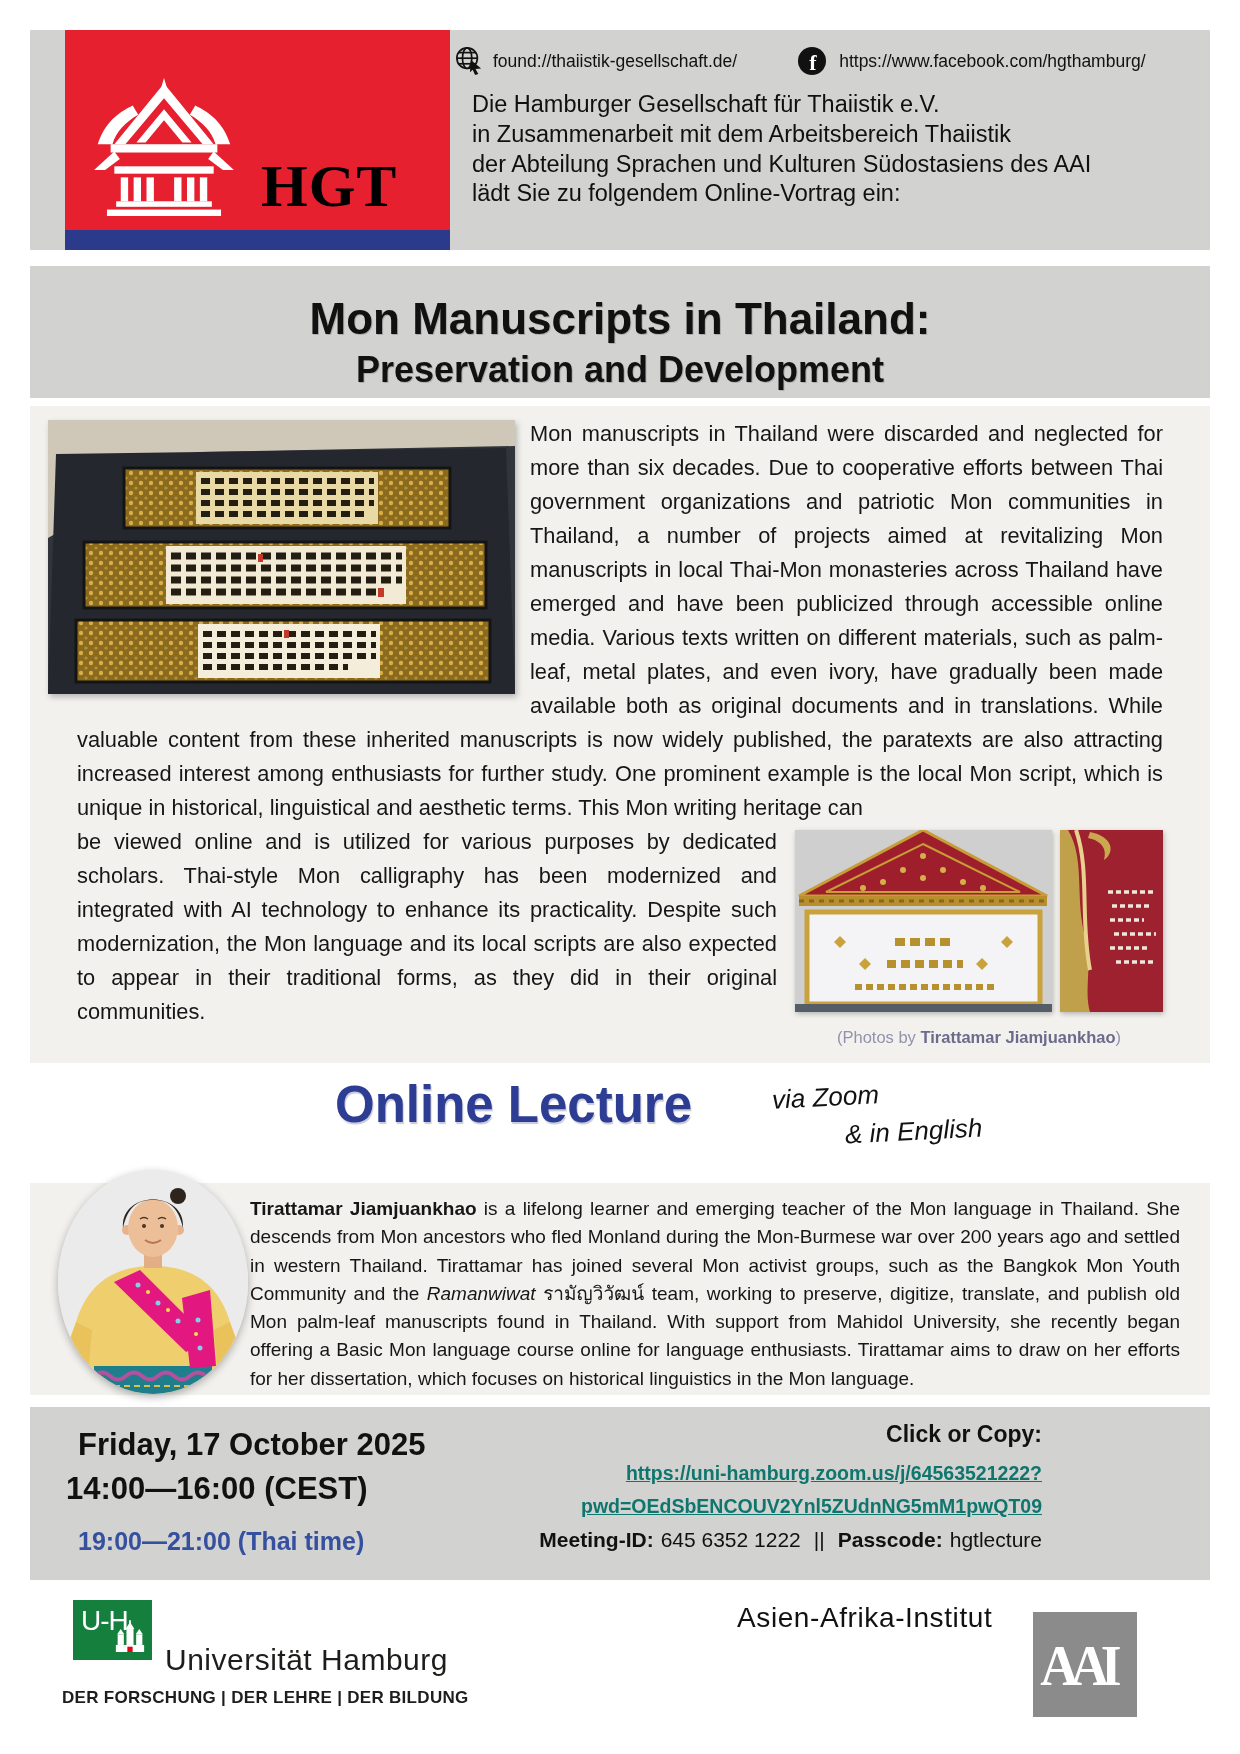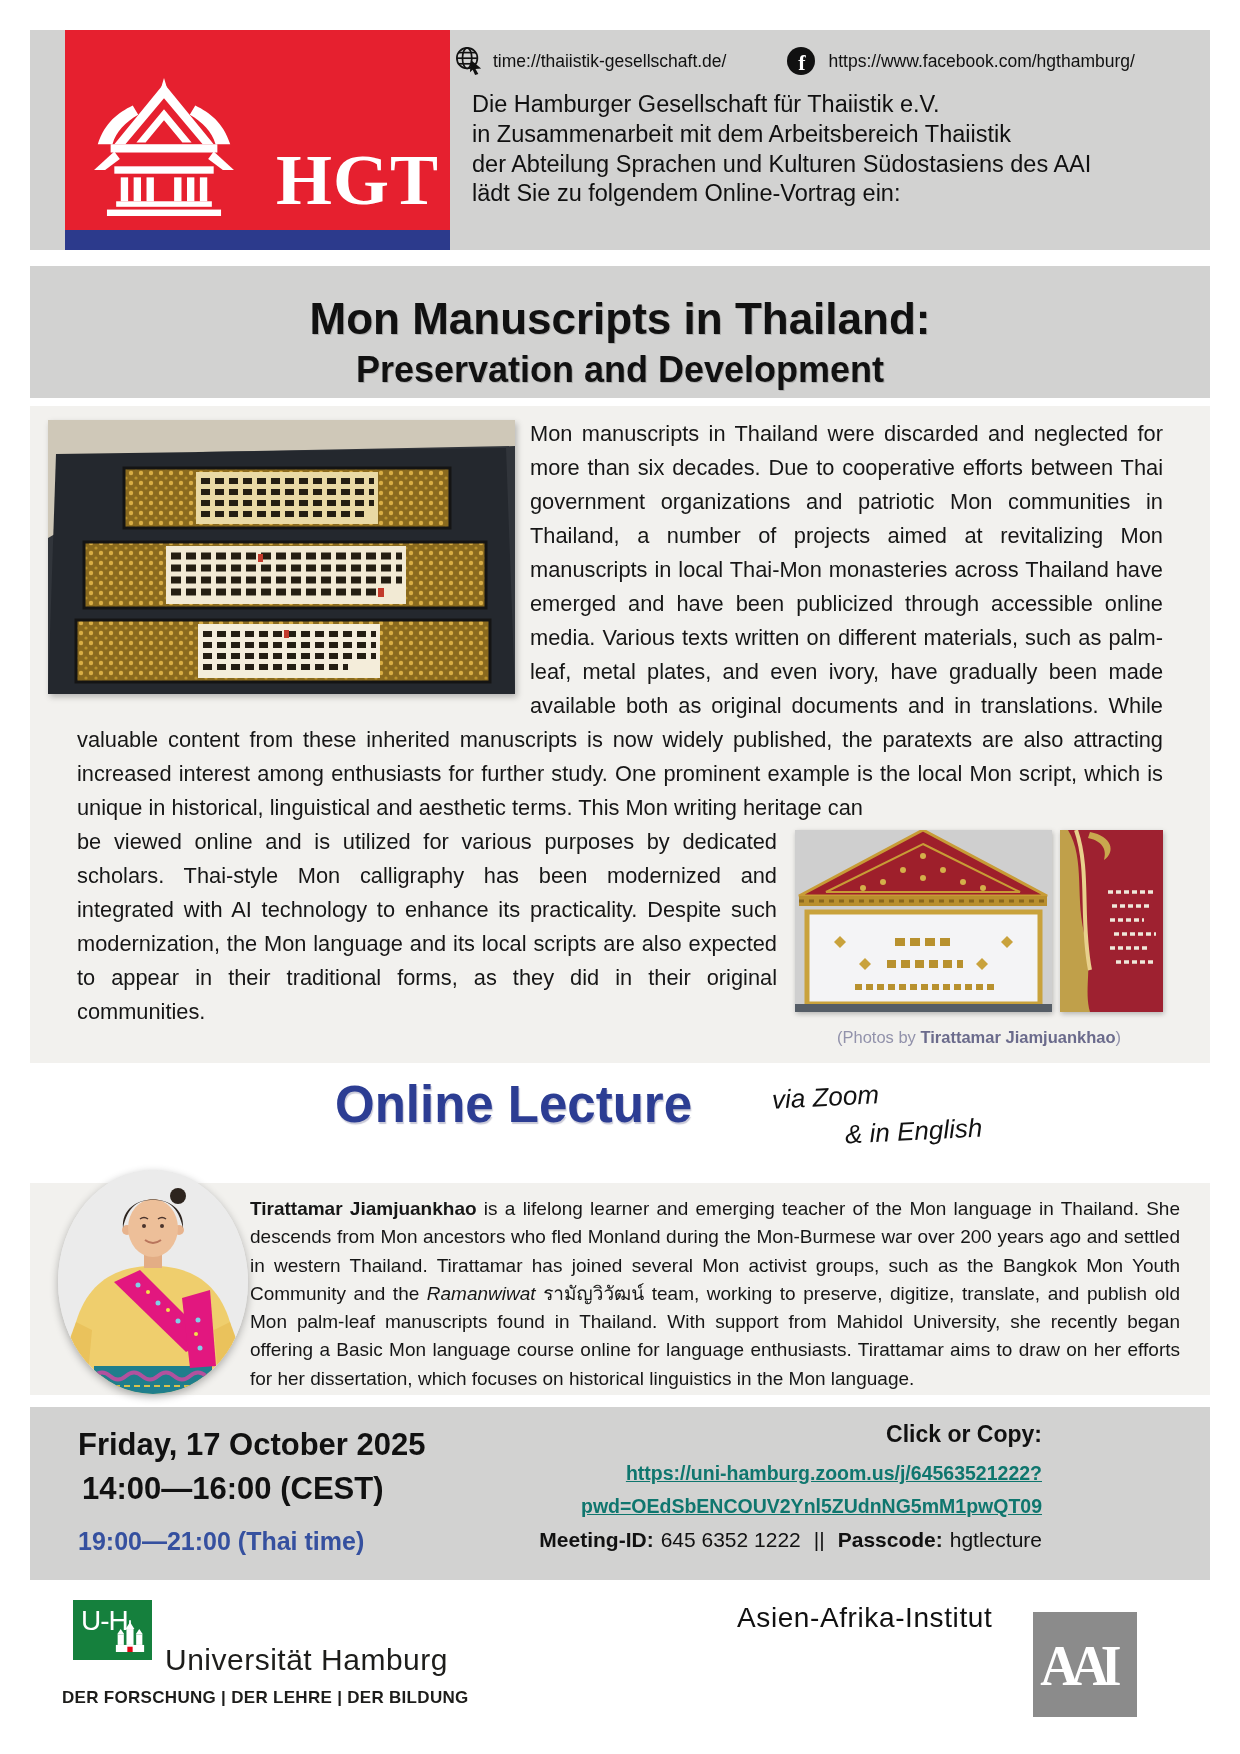--- a/index.html
+++ b/index.html
@@ -5,21 +5,21 @@
   * { margin:0; padding:0; box-sizing:border-box; }
   html,body { background:#ffffff; }
   body { width:1240px; height:1754px; font-family:"Liberation Sans", sans-serif; color:#1a1a1a; position:relative; }
   .page { position:absolute; left:0; top:0; width:1240px; height:1754px; background:#fff; overflow:hidden; }
 
   
   .band-header { position:absolute; left:30px; top:30px; width:1180px; height:220px; background:#d2d2d1; }
   .hgt-logo { position:absolute; left:35px; top:0; width:385px; height:200px; background:#e6202f; display:flex; align-items:flex-end; padding:0 0 14px 24px; }
   .hgt-stripe { position:absolute; left:35px; top:200px; width:385px; height:20px; background:#2c3a8c; }
   .temple { width:150px; height:138px; }
-  .hgt-text { font-family:"Liberation Serif", serif; font-weight:bold; color:#ffffff; font-size:72px; line-height:1; margin-left:37px; letter-spacing:1px; }
+  .hgt-text { font-family:"Liberation Serif", serif; font-weight:bold; color:#000000; font-size:60px; line-height:1; margin-left:22px; letter-spacing:1px; }
   .urls { position:absolute; left:425px; top:16px; display:flex; align-items:center; }
   .url-text { font-size:17.5px; color:#111; }
   .globe-ic { width:28px; height:30px; margin-right:10px; }
   .fb-ic { width:30px; height:30px; margin-left:60px; margin-right:12px; }
   .invite { position:absolute; left:442px; top:60px; width:740px; font-size:23.5px; line-height:29.8px; color:#101010; }
 
   
   .band-title { position:absolute; left:30px; top:266px; width:1180px; height:132px; background:#d2d2d1; text-align:center; }
   .title-1 { padding-top:28px; font-size:44px; font-weight:bold; color:#111; text-shadow:1px 1px 0 rgba(110,110,110,.35); }
   .title-2 { margin-top:5px; font-size:36px; font-weight:bold; color:#111; text-shadow:1px 1px 0 rgba(110,110,110,.35); }
@@ -47,21 +47,21 @@
 
   
   .section-bio { position:absolute; left:30px; top:1183px; width:1180px; height:212px; background:#f2f1ee; }
   .bio-text { padding:12px 30px 0 220px; font-size:19px; line-height:28.3px; text-align:justify; color:#161616; }
   .portrait { position:absolute; left:58px; top:1170px; width:190px; height:224px; border-radius:50%; overflow:hidden; box-shadow:0 3px 8px rgba(0,0,0,.3); z-index:5; background:#ebebeb; }
   .portrait svg { width:100%; height:100%; display:block; }
 
   
   .band-info { position:absolute; left:30px; top:1407px; width:1180px; height:173px; background:#d2d2d1; }
   .ev-date { position:absolute; left:48px; top:20px; font-size:31px; font-weight:bold; color:#111; }
-  .ev-time { position:absolute; left:52px; top:64px; font-size:31px; font-weight:bold; color:#111; }
+  .ev-time { position:absolute; left:36px; top:64px; font-size:31px; font-weight:bold; color:#111; }
   .ev-thai { position:absolute; left:48px; top:120px; font-size:25px; font-weight:bold; color:#35509f; }
   .info-right { position:absolute; right:168px; top:14px; text-align:right; }
   .click-copy { font-size:23px; font-weight:bold; color:#111; margin-bottom:9px; }
   .zlink { display:block; font-size:19.5px; font-weight:bold; color:#0f766e; text-decoration:underline; line-height:33px; }
   .meeting { margin-top:5px; font-size:21px; color:#111; }
   .meeting b { font-weight:bold; }
   .meeting .mv { margin-left:7px; }
   .meeting .sep { margin-left:13px; margin-right:13px; }
 
   
@@ -110,21 +110,21 @@
       <svg class="globe-ic" viewBox="0 0 30 32">
         <g fill="none" stroke="#111" stroke-width="1.8">
           <circle cx="13" cy="13" r="11"></circle>
           <ellipse cx="13" cy="13" rx="5" ry="11"></ellipse>
           <line x1="2" y1="13" x2="24" y2="13"></line>
           <line x1="3.5" y1="7" x2="22.5" y2="7"></line>
           <line x1="3.5" y1="19" x2="22.5" y2="19"></line>
         </g>
         <polygon points="17,15 28,24 22,24.5 25,30 21.5,31 19,25.5 16,28" fill="#111"></polygon>
       </svg>
-      <span class="url-text">time://thaiistik-gesellschaft.de/</span>
+      <span class="url-text">found://thaiistik-gesellschaft.de/</span>
       <svg class="fb-ic" viewBox="0 0 30 30">
         <circle cx="15" cy="15" r="14" fill="#111"></circle>
         <text x="16" y="24" text-anchor="middle" font-family="Liberation Serif, serif" font-size="22" font-weight="bold" fill="#fff">f</text>
       </svg>
       <span class="url-text">https://www.facebook.com/hgthamburg/</span>
     </div>
 
     <div class="invite">
       <div>Die Hamburger Gesellschaft für Thaiistik e.V.</div>
       <div>in Zusammenarbeit mit dem Arbeitsbereich Thaiistik</div>

